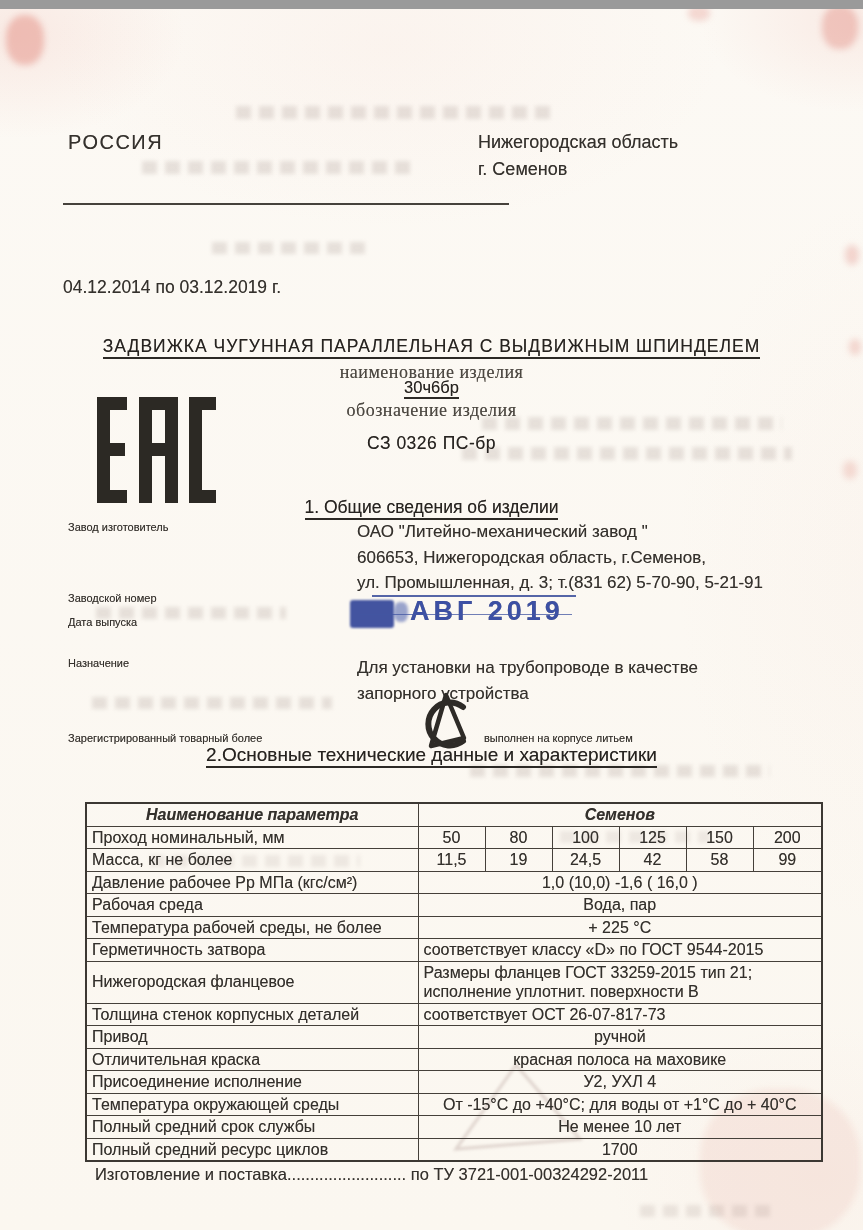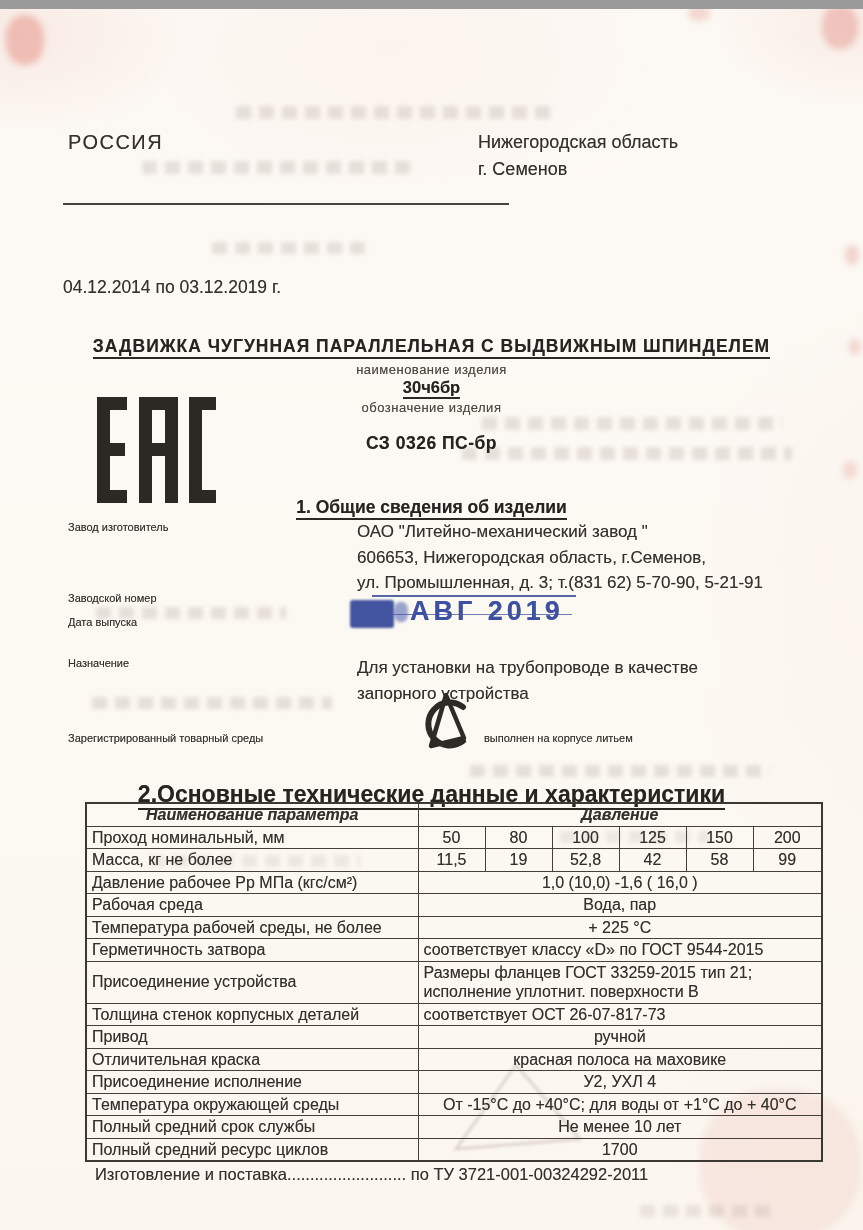--- a/index.html
+++ b/index.html
@@ -12,22 +12,22 @@
       radial-gradient(ellipse 220px 130px at 99% 1%, rgba(236,170,160,.18), transparent 70%),
       radial-gradient(ellipse 480px 260px at 45% 3%, rgba(242,195,185,.10), transparent 70%),
       radial-gradient(ellipse 280px 520px at 101% 45%, rgba(242,205,195,.08), transparent 70%),
       radial-gradient(ellipse 300px 220px at 95% 95%, rgba(240,200,190,.10), transparent 70%),
       linear-gradient(#fcf9f4,#fbf7f0);
   }
   .abs{position:absolute;}
   .scan{text-shadow:0 0 .6px rgba(70,60,52,.55);}
   .center-line{left:40px;width:783px;text-align:center;}
   .u{border-bottom:2px solid #2c2925;padding-bottom:1px;}
-  .b{font-weight:bold;color:#262320;}
-  .cap{font-size:13px;color:#4c4842;letter-spacing:.5px;}
+  .b{font-weight:normal;color:#262320;}
+  .cap{font-size:18px;color:#4c4842;letter-spacing:.5px;font-family:Liberation Serif, serif;}
   .para{width:740px;font-size:17.5px;line-height:22px;color:#34312d;}
   .jline{text-align:justify;text-align-last:justify;}
   .indent{text-indent:28px;}
   .lbl{font-size:11px;color:#34312d;}
   .val{font-size:17px;color:#34312d;line-height:25.5px;}
   
   .stamp{left:348px;top:581px;width:230px;height:48px;text-align:center;}
   .stamp .topline{position:absolute;top:5px;left:24px;right:2px;border-top:2px solid #43549e;opacity:.9;}
   .stamp .blob{position:absolute;left:2px;top:10px;width:44px;height:28px;background:#34479a;filter:blur(1.1px);opacity:.92;border-radius:3px;}
   .stamp .blob2{position:absolute;left:46px;top:12px;width:14px;height:20px;background:#4a5ead;filter:blur(1.6px);opacity:.55;border-radius:40%;}
@@ -139,56 +139,56 @@
   <div class="abs val" style="left:357px;top:646px;line-height:26px;">
     <div>Для установки на трубопроводе в качестве</div>
     <div>запорного устройства</div>
   </div>
 
   <svg class="abs" style="left:418px;top:683px;" width="54" height="64" viewBox="0 0 54 64">
     <path d="M 45 15 A 21.5 21.5 0 1 0 45 49" stroke="#2e2b27" stroke-width="6" fill="none" stroke-linecap="round"></path>
     <path d="M28 3 L13 54 L46 46 Z" stroke="#2e2b27" stroke-width="4.5" fill="none" stroke-linejoin="round"></path>
   </svg>
 
-  <div class="abs lbl" style="left:68px;top:723px;">Зарегистрированный товарный среды</div>
+  <div class="abs lbl" style="left:68px;top:723px;">Зарегистрированный товарный более</div>
   <div class="abs lbl" style="left:484px;top:723px;">выполнен на корпусе литьем</div>
 
-  <div class="abs center-line" style="top:772px;font-size:23px;">
+  <div class="abs center-line" style="top:735px;font-size:19px;">
     <span class="b u">2.Основные технические данные и характеристики</span>
   </div>
 
   <table class="spec abs" style="left:85px;top:793px;">
     <colgroup>
       <col style="width:332px;">
         <col style="width:67px;">
         <col style="width:67px;">
         <col style="width:67px;">
       <col style="width:67px;">
         <col style="width:67px;">
         <col style="width:69px;">
     </colgroup>
     <tbody>
         <tr>
       <td class="hdr">Наименование параметра</td>
-      <td class="hdr" colspan="6">Давление</td>
+      <td class="hdr" colspan="6">Семенов</td>
     </tr>
     <tr>
       <td class="l">Проход номинальный, мм</td>
       <td class="c">50</td>
       <td class="c">80</td>
       <td class="c">100</td>
       <td class="c">125</td>
       <td class="c">150</td>
       <td class="c">200</td>
     </tr>
     <tr>
       <td class="l">Масса, кг не более</td>
       <td class="c">11,5</td>
       <td class="c">19</td>
-      <td class="c">52,8</td>
+      <td class="c">24,5</td>
       <td class="c">42</td>
       <td class="c">58</td>
       <td class="c">99</td>
     </tr>
     <tr>
       <td class="l">Давление рабочее Рр МПа (кгс/см²)</td>
       <td class="c pre" colspan="6">1,0 (10,0) -1,6 ( 16,0 )</td>
     </tr>
     <tr>
       <td class="l">Рабочая среда</td>
@@ -196,21 +196,21 @@
     </tr>
     <tr>
       <td class="l">Температура рабочей среды, не более</td>
       <td class="c pre" colspan="6">+ 225 °С</td>
     </tr>
     <tr>
       <td class="l">Герметичность затвора</td>
       <td class="l pre" colspan="6">соответствует классу «D» по ГОСТ 9544-2015</td>
     </tr>
     <tr>
-      <td class="l">Присоединение устройства</td>
+      <td class="l">Нижегородская фланцевое</td>
       <td class="l pre" colspan="6">Размеры фланцев  ГОСТ 33259-2015 тип 21;
 исполнение уплотнит. поверхности В</td>
     </tr>
     <tr>
       <td class="l">Толщина стенок корпусных деталей</td>
       <td class="l pre" colspan="6">соответствует ОСТ 26-07-817-73</td>
     </tr>
     <tr>
       <td class="l">Привод</td>
       <td class="c pre" colspan="6">ручной</td>

